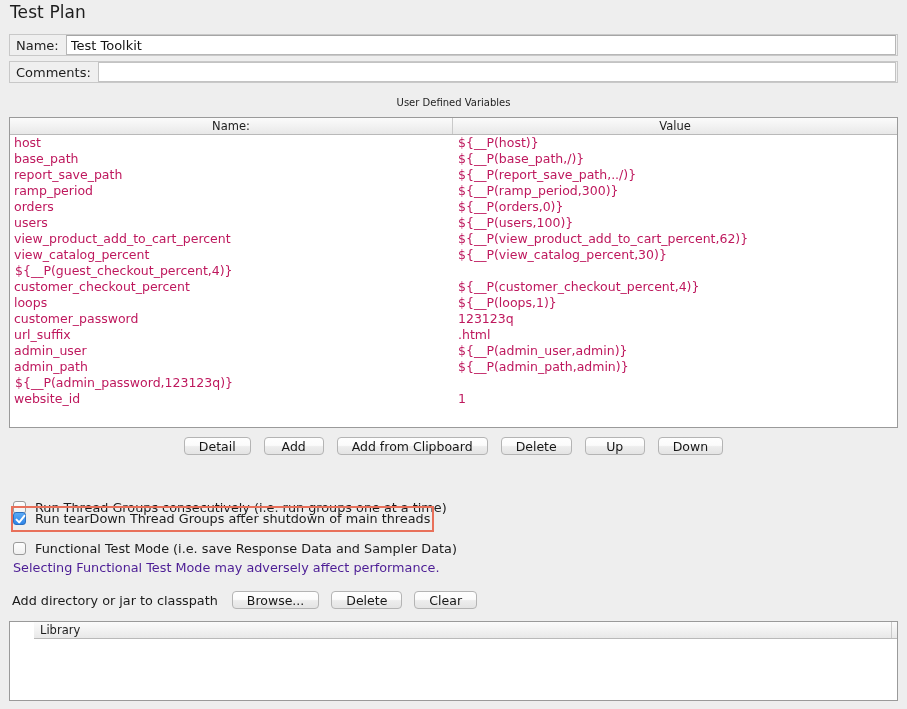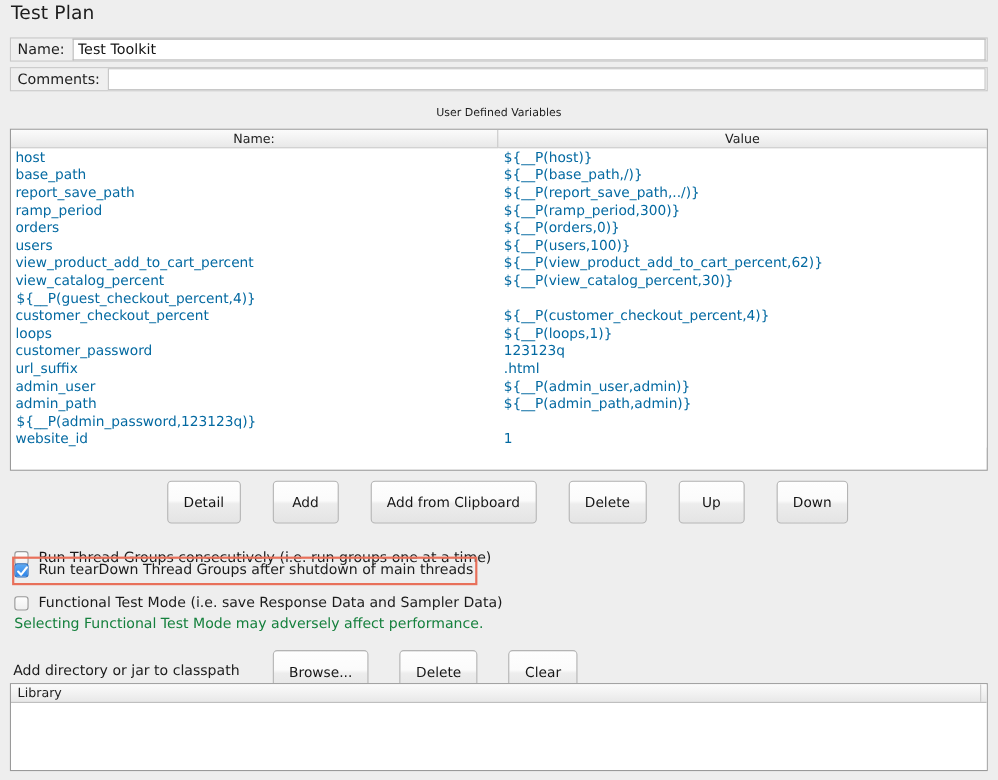--- a/index.html
+++ b/index.html
@@ -102,21 +102,21 @@
     position: relative;
     background: #ffffff;
   }
   .tr {
     display: flex;
     height: 16px;
     align-items: center;
   }
   .td {
     font-size: 12.5px;
-    color: #0369a1;
+    color: #be185d;
     line-height: 16px;
     white-space: nowrap;
     overflow: hidden;
     padding-left: 4px;
   }
   .td.col-name  { width: 443px; }
   .td.col-value { flex: 1 1 auto; padding-left: 5px; }
 
   
   .col-sep {
@@ -130,35 +130,34 @@
   .btn-row {
     position: absolute;
     left: 9px; top: 437px;
     width: 889px;
     display: flex;
     justify-content: center;
     align-items: center;
     gap: 13px;
   }
   .btn {
-    height: 39px;
+    height: 18px;
     min-width: 60px;
     padding: 0 14px;
     border: 1px solid #b4b4b4;
     border-radius: 4px;
     background: linear-gradient(to bottom, #fefefe 0%, #fbfbfb 46%, #ededed 54%, #e4e4e4 100%);
     font-family: "DejaVu Sans", "Liberation Sans", sans-serif;
     font-size: 12.5px;
     color: #161616;
     display: flex;
     align-items: center;
     justify-content: center;
     white-space: nowrap;
     cursor: default;
-    margin-left: 16px;
   }
 
   
   .check-line {
     position: absolute;
     left: 13px;
     display: flex;
     align-items: center;
     height: 22px;
   }
@@ -193,21 +192,21 @@
     width: 423px; height: 26px;
     border: 2px solid #e8705a;
     background: transparent;
     pointer-events: none;
   }
 
   .hint-text {
     position: absolute;
     left: 13px; top: 560px;
     font-size: 12.8px;
-    color: #15803d;
+    color: #4c1d95;
     white-space: nowrap;
   }
 
   
   .classpath-row {
     position: absolute;
     left: 12px; top: 591px;
     display: flex;
     align-items: center;
     gap: 12px;
@@ -220,20 +219,21 @@
   }
 
   
   .lib-wrap {
     position: absolute;
     left: 9px; top: 621px;
     width: 889px; height: 80px;
     border: 1px solid #9a9a9a;
     background: #ffffff;
     overflow: hidden;
+    padding-left: 24px;
   }
   .lib-header {
     height: 17px;
     background: linear-gradient(to bottom, #fbfbfb 0%, #f2f2f2 50%, #e8e8e8 100%);
     border-bottom: 1px solid #b9b9b9;
     font-size: 11.5px;
     color: #1d1d1d;
     display: flex;
     align-items: center;
     padding-left: 6px;

